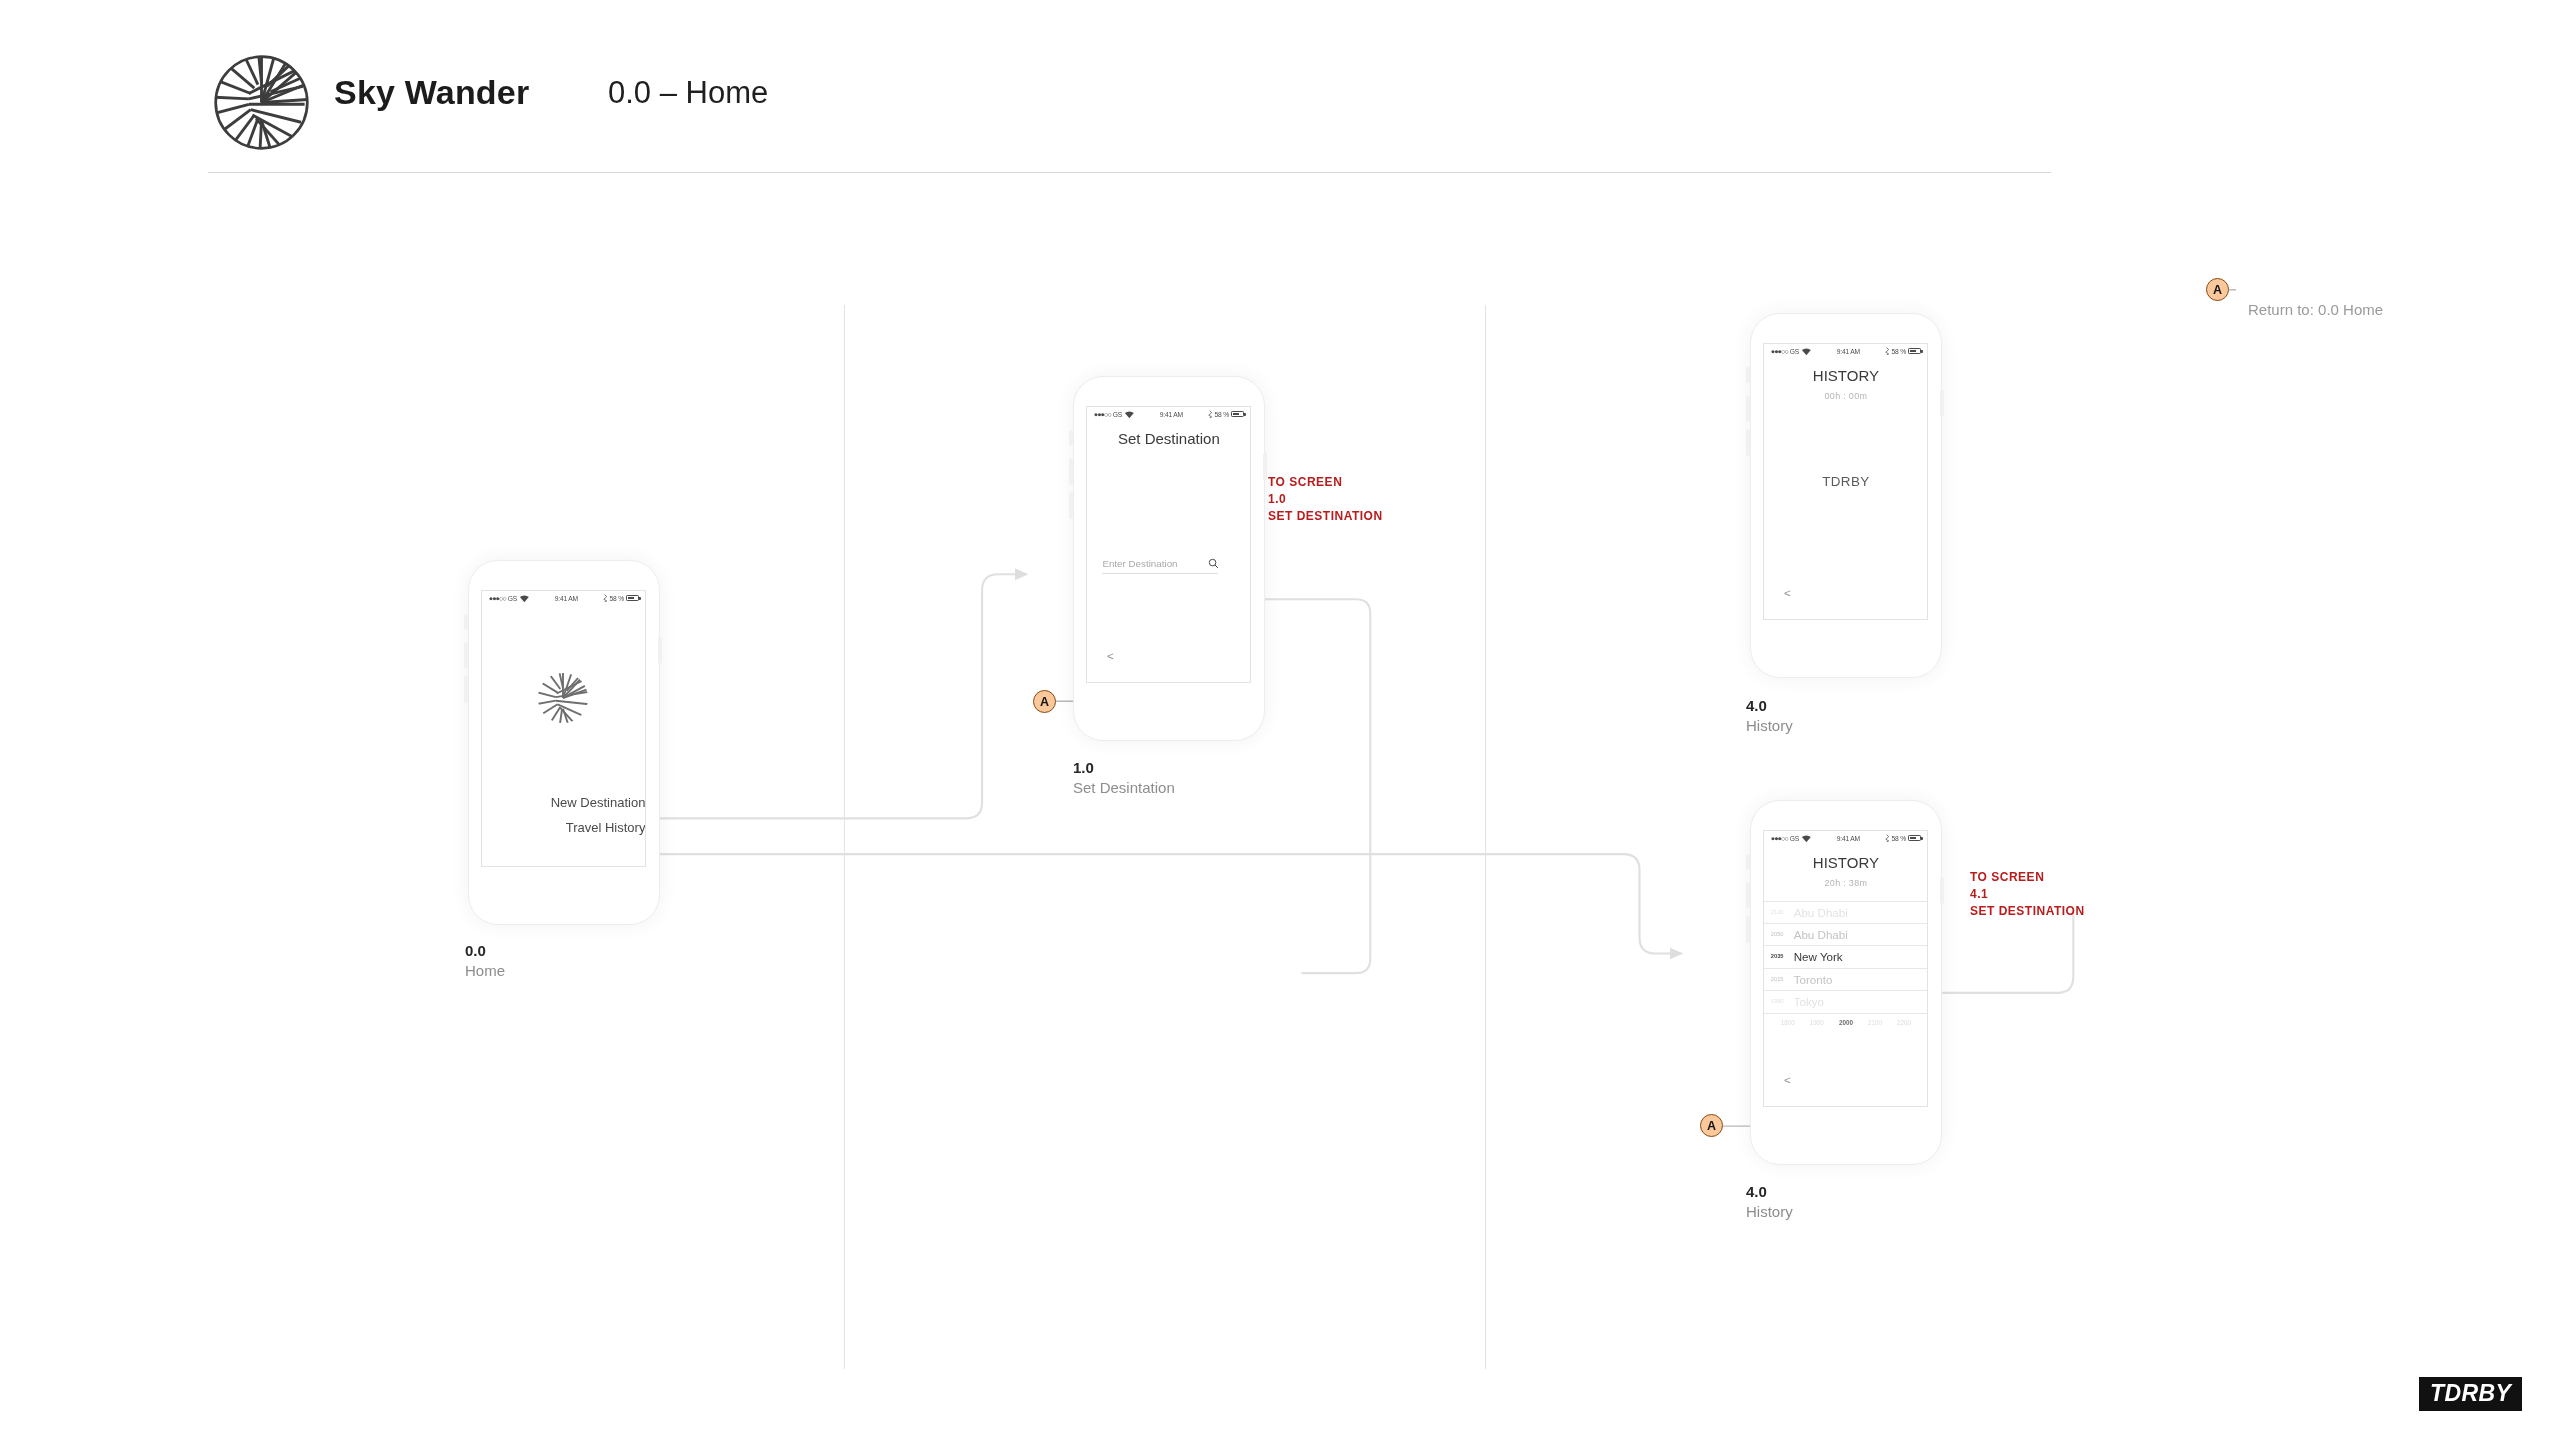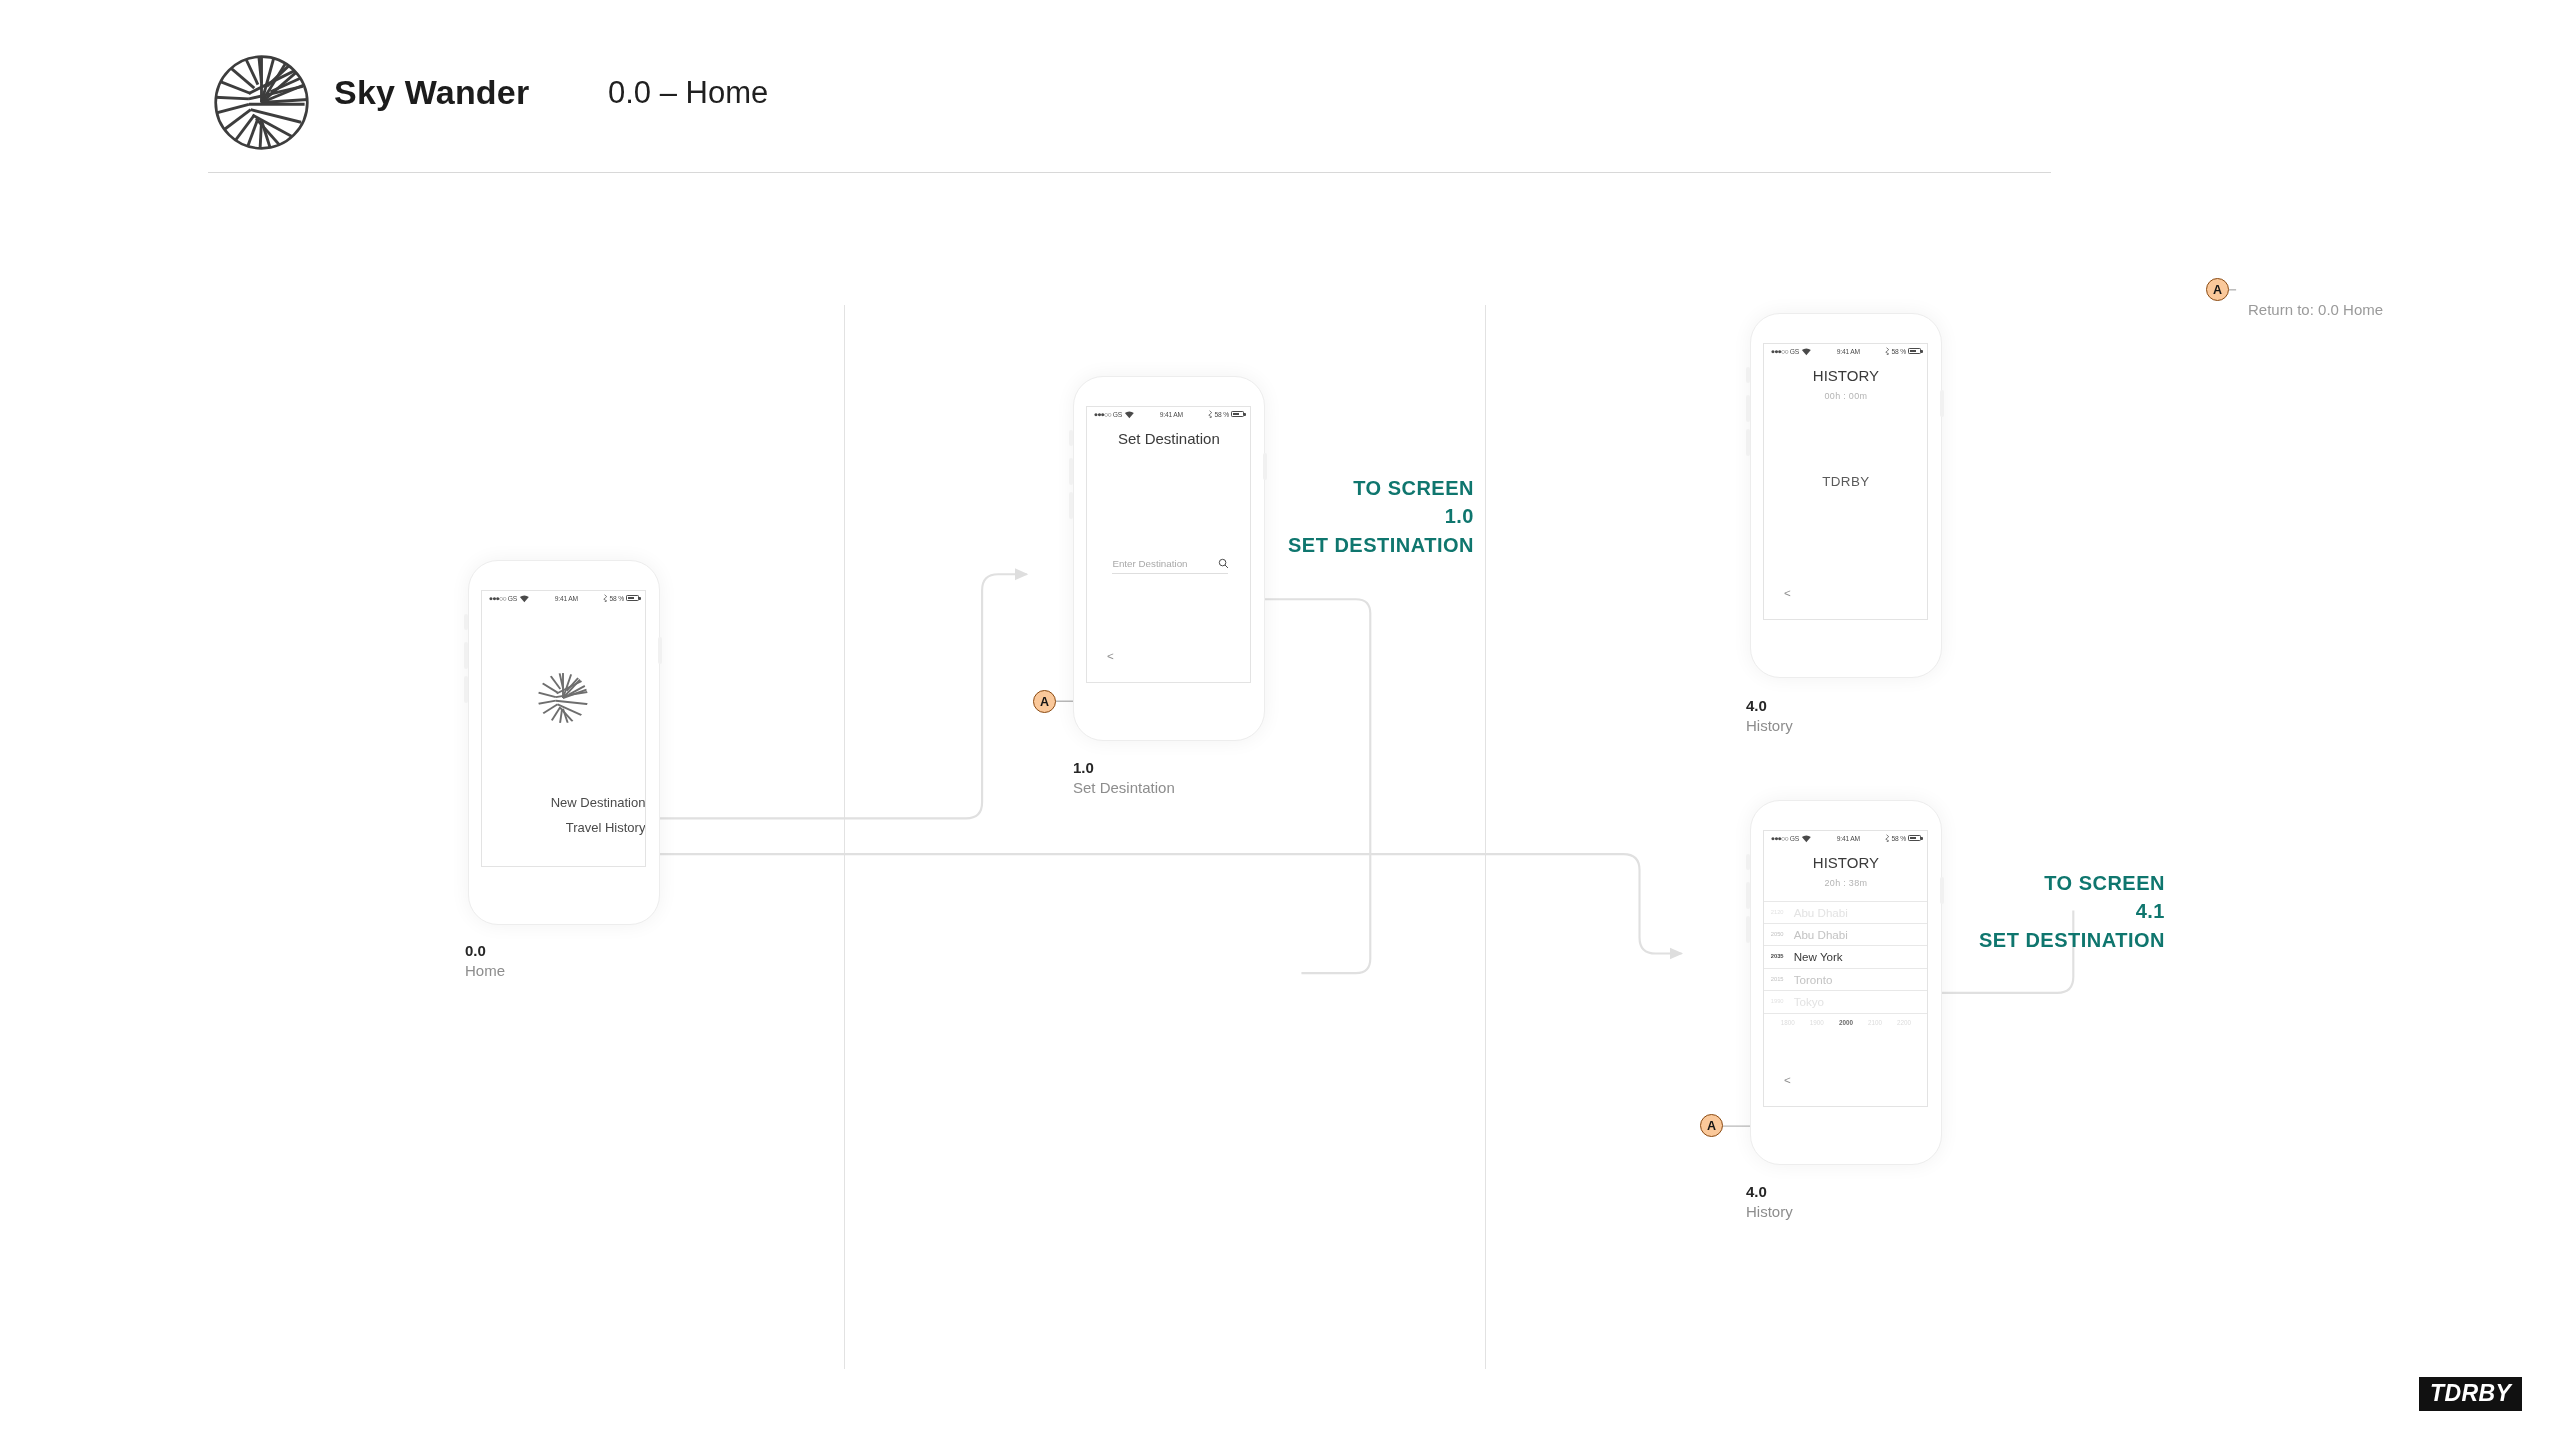--- a/index.html
+++ b/index.html
@@ -123,22 +123,22 @@
   
   .caption{position:absolute;white-space:nowrap;}
   .caption .c-id{font-size:15px;font-weight:bold;color:#262626;line-height:1.35;}
   .caption .c-nm{font-size:15px;font-weight:400;color:#8d8d8d;line-height:1.35;}
 
   
   .conn{position:absolute;left:0;top:0;width:2576px;height:1449px;pointer-events:none;}
 
   
   .toscreen{
-    position:absolute;text-align:right;white-space:nowrap;
-    font-size:20px;font-weight:bold;letter-spacing:0.5px;color:#0f766e;line-height:1.42;
+    position:absolute;text-align:left;white-space:nowrap;
+    font-size:12px;font-weight:bold;letter-spacing:0.5px;color:#b91c1c;line-height:1.42;
   }
 
   
   .abadge{
     position:absolute;width:23px;height:23px;border-radius:50%;
     background:#fac89a;border:1.4px solid #8a4a12;
     display:flex;align-items:center;justify-content:center;
     font-size:12.5px;font-weight:bold;color:#141414;box-sizing:border-box;
   }
   .legend-text{
@@ -323,21 +323,21 @@
             </svg>
           <span>58 %</span>
           <span class="batt">
               <i></i>
             </span>
         </span>
       </div>
 
       <div class="scr-title" style="top:23px;">Set Destination</div>
 
-      <div class="search-wrap" style="left:25px;top:148px;width:116px;height:18px;">
+      <div class="search-wrap" style="left:15px;top:148px;width:116px;height:18px;">
         <span class="search-ph">Enter Destination</span>
         <svg class="search-ico" viewBox="0 0 14 14">
           <circle cx="6" cy="6" r="4.3" fill="none" stroke="#4a4a4a" stroke-width="1.3"></circle>
           <line x1="9.2" y1="9.2" x2="13" y2="13" stroke="#4a4a4a" stroke-width="1.3"></line>
         </svg>
       </div>
 
       <div class="back-chevron" style="left:19.7px;top:243px;">&lt;</div>
     </div>
   </div>

